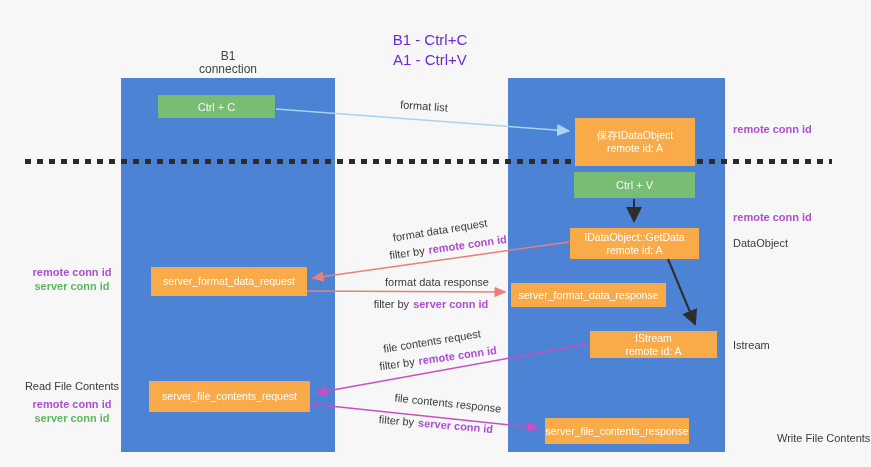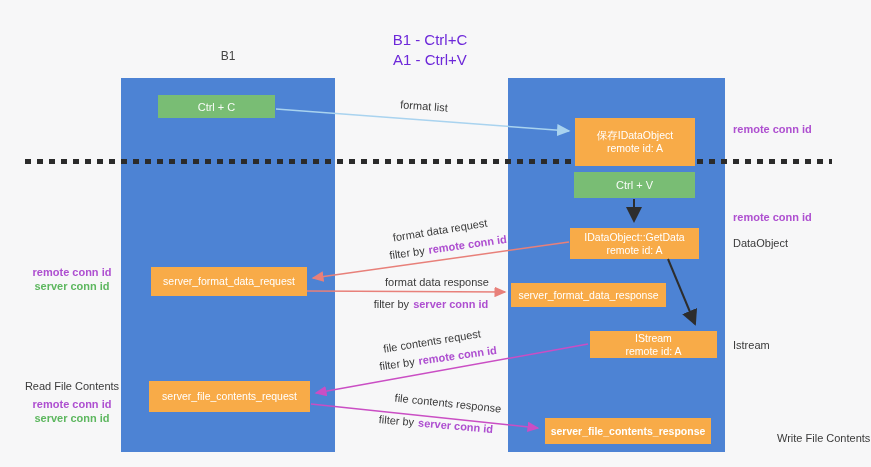--- a/index.html
+++ b/index.html
@@ -27,21 +27,21 @@
   .node.orange { background:#f8ab48; font-size:10.5px; line-height:13px; }
 
   .n-ctrlc   { left:158px; top:95px;  width:117px; height:23px; }
   .n-save    { left:575px; top:118px; width:120px; height:48px; }
   .n-ctrlv   { left:574px; top:172px; width:121px; height:26px; }
   .n-getdata { left:570px; top:228px; width:129px; height:31px; }
   .n-freq    { left:151px; top:267px; width:156px; height:29px; }
   .n-fresp   { left:511px; top:283px; width:155px; height:24px; }
   .n-istream { left:590px; top:331px; width:127px; height:27px; }
   .n-fcreq   { left:149px; top:381px; width:161px; height:31px; }
-  .n-fcresp  { left:545px; top:418px; width:166px; height:26px;font-weight:bold; }
+  .n-fcresp  { left:545px; top:418px; width:144px; height:26px; }
 
   svg.arrows { position:absolute; left:0; top:0; pointer-events:none; }
 
   .edge-label { position:absolute; font-size:11px; color:#3a3a3a; white-space:nowrap;
                 transform-origin:center; }
   .edge-parts { display:inline-flex; gap:4px; }
   .purple { color:#ae4fd0; font-weight:700; }
   .greenlbl { color:#5db75f; font-weight:700; }
 
   .margin-label { position:absolute; font-size:11px; color:#3a3a3a; white-space:nowrap; }
@@ -55,20 +55,21 @@
 
 <div class="canvas">
 
   <div class="title">
     <div>B1 - Ctrl+C</div>
     <div>A1 - Ctrl+V</div>
   </div>
 
   <div class="col-header left">
     <div>B1</div>
+    <div>connection</div>
   </div>
 
   <div class="column left"></div>
   <div class="column right"></div>
 
   <div class="dashline"></div>
 
   <div class="node green n-ctrlc">
     <div>Ctrl + C</div>
   </div>

